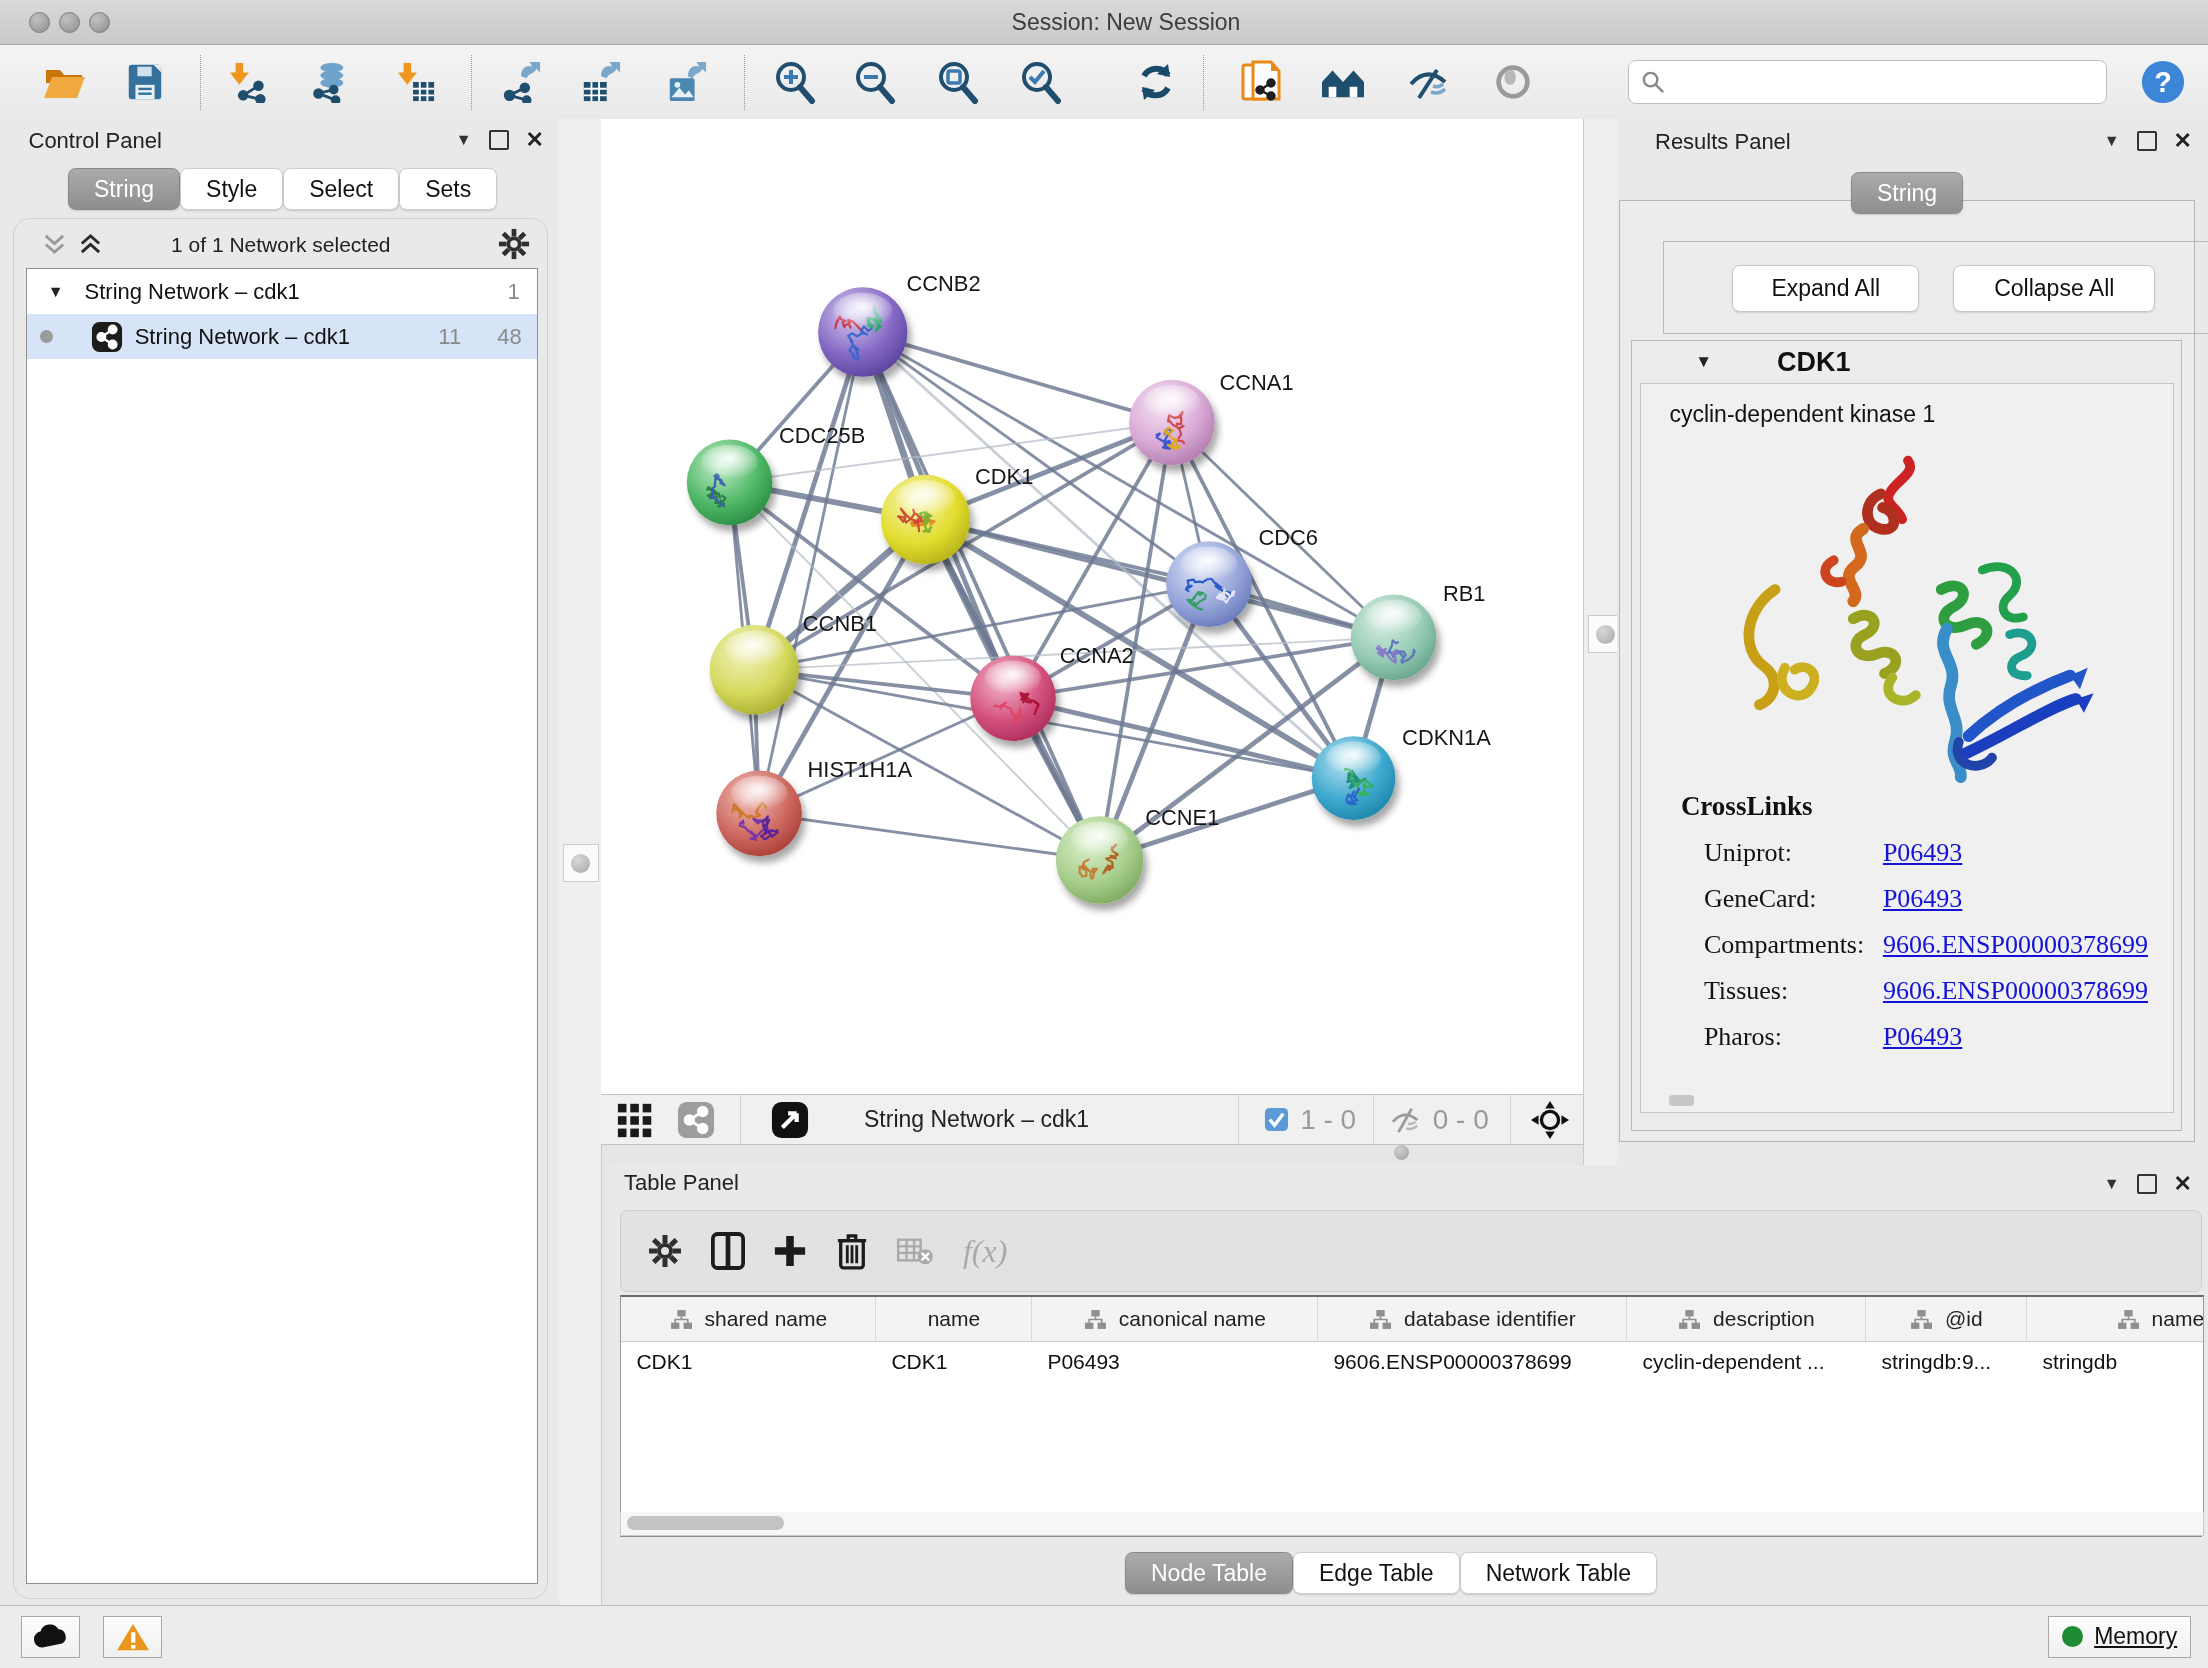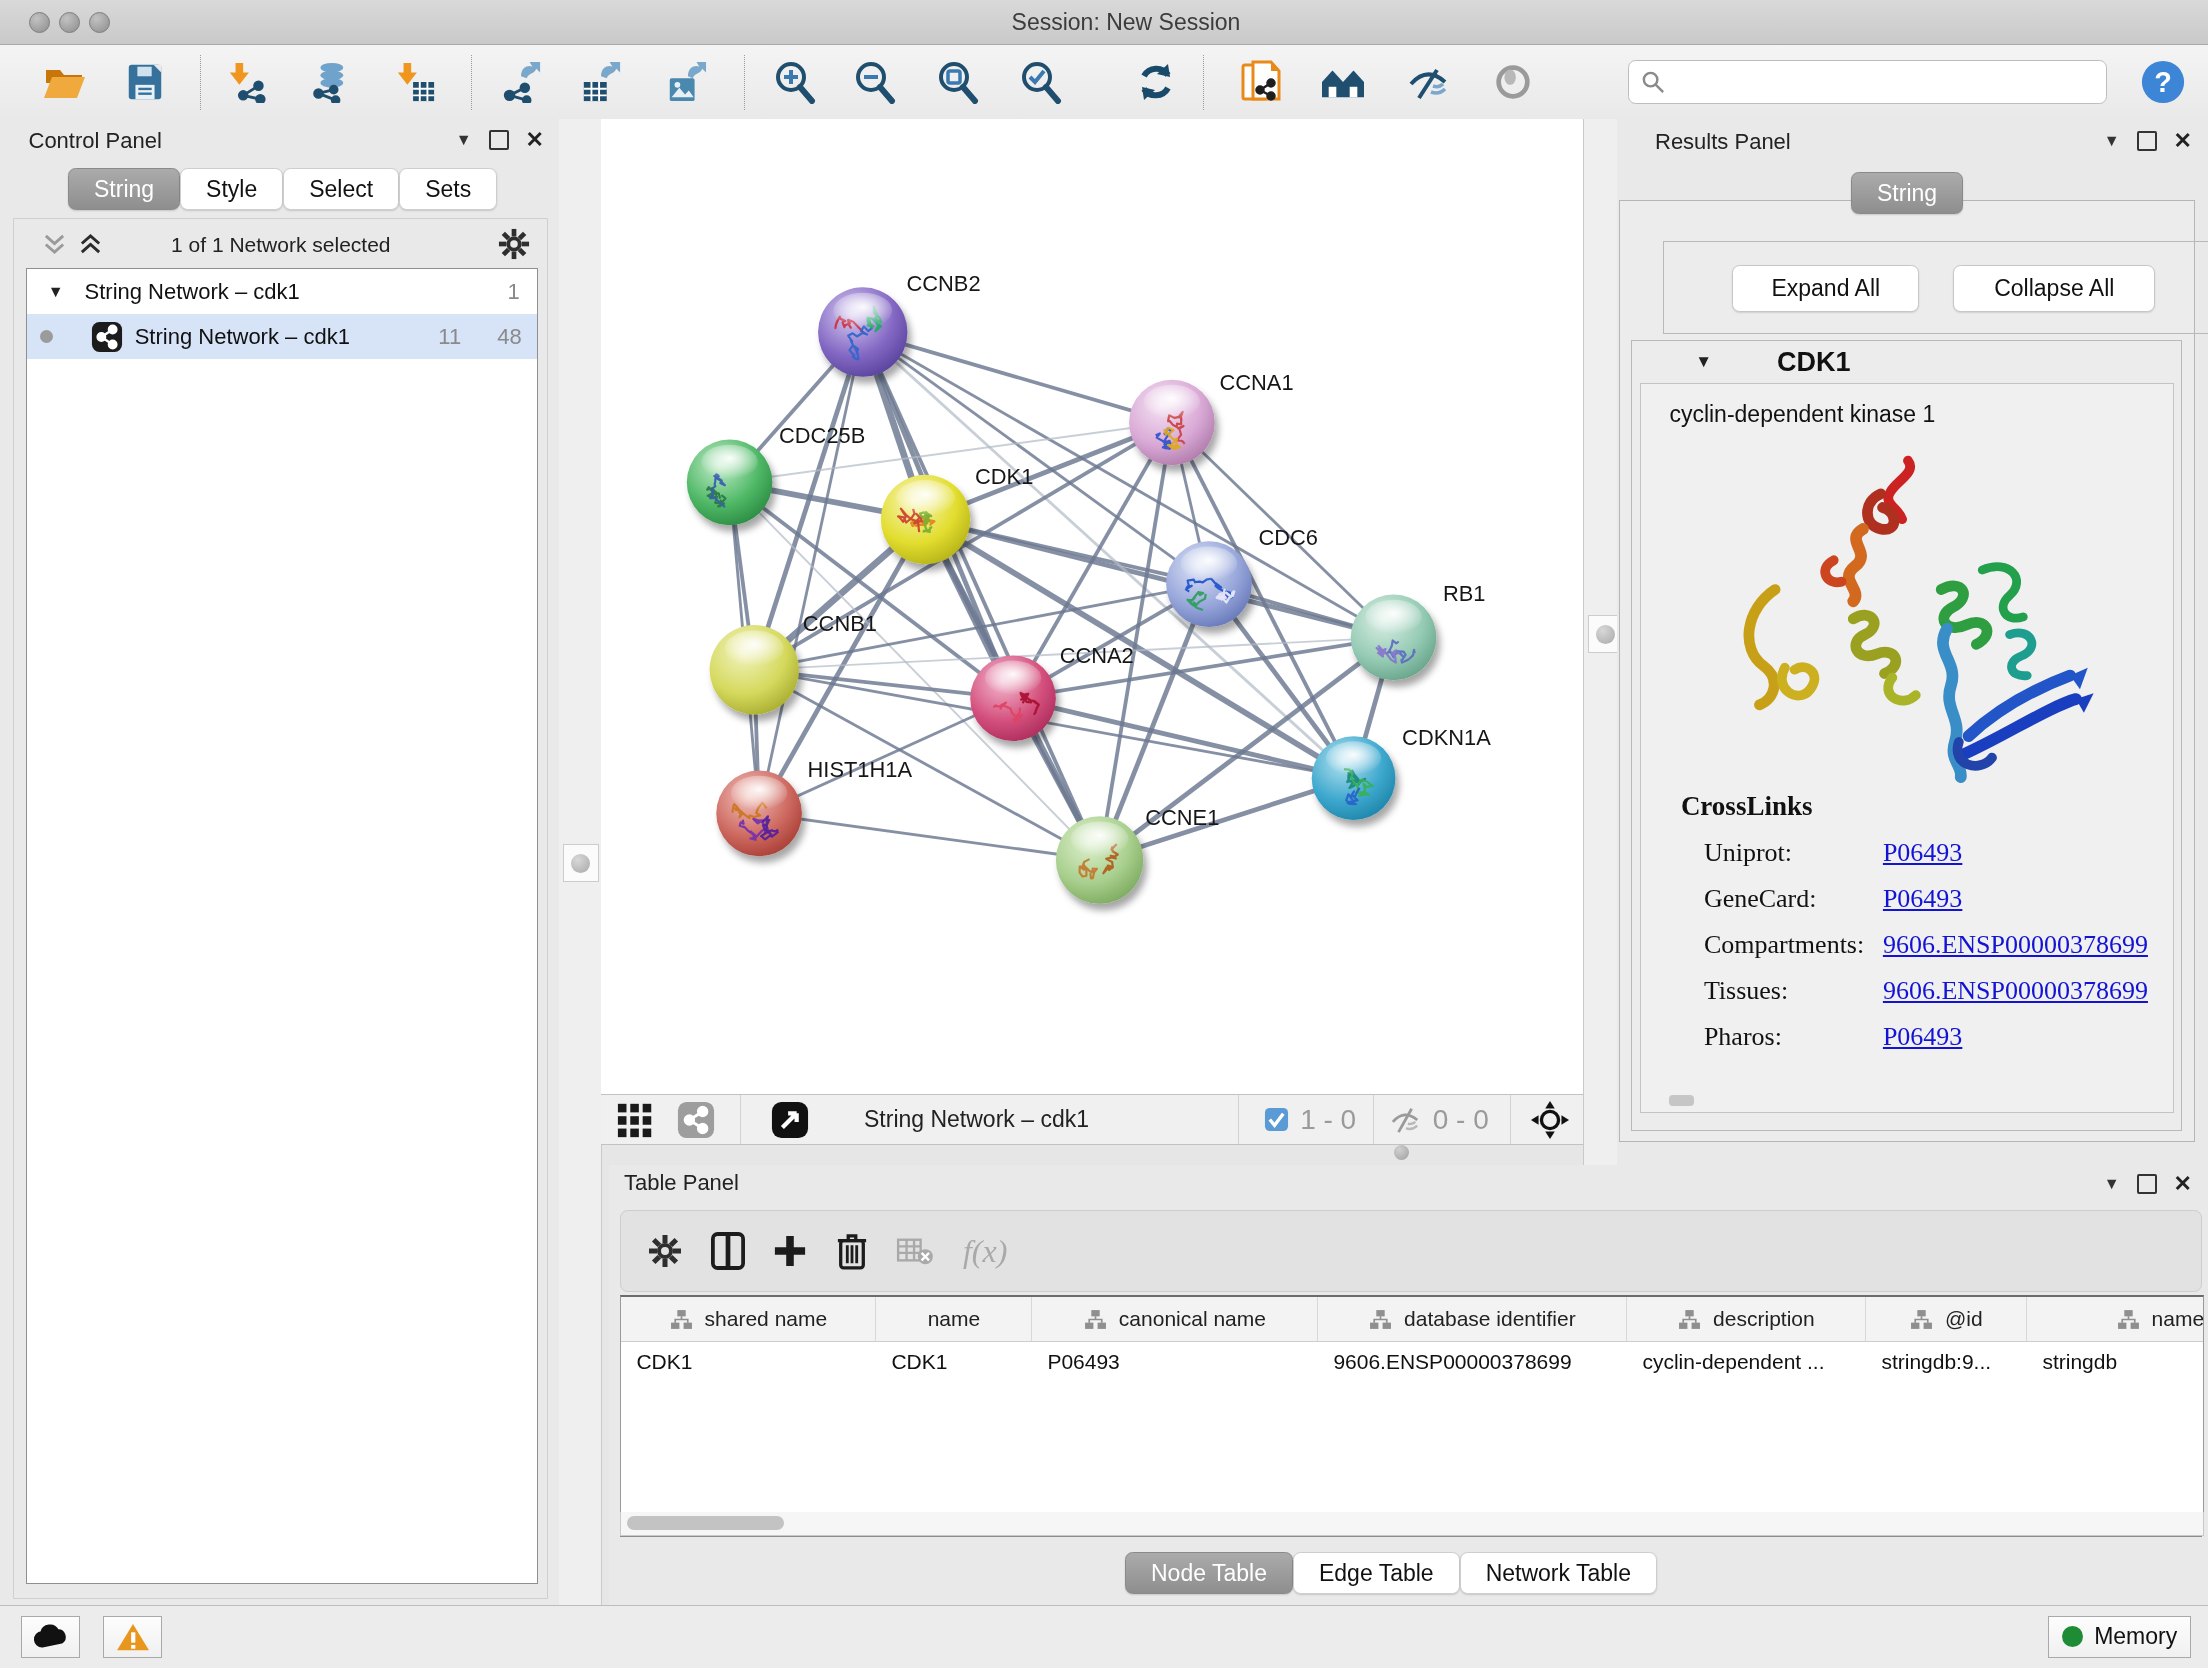--- a/index.html
+++ b/index.html
@@ -26,21 +26,21 @@
   .wb-float{width:16px;height:16px;border:2.4px solid #333;border-radius:1.9px;}
   .wb-close{font-size:22px;font-weight:bold;color:#222;}
   .tabbtn{height:40px;line-height:40px;padding:0 25px;background:#fff;border:1px solid #cdcdcd;
     font-size:23px;color:#111;border-radius:7.6px;box-shadow:0 1px 1.9px rgba(0,0,0,.15);}
   .tabbtn.sel{background:linear-gradient(#ababab,#8e8e8e);color:#fff;border-color:#8a8a8a;}
   
   #control-panel{position:absolute;left:0;top:119px;width:559px;height:1487px;background:#e9e9e9;
     border-right:1px solid #b5b5b5;}
   #cp-tabs{position:absolute;left:68px;top:49px;display:flex;}
   #cp-inner{position:absolute;left:13.3px;top:99px;width:533px;height:1379px;background:#e9e9e9;
-    border:1px solid #cfcfcf;border-radius:1px;}
+    border:1px solid #cfcfcf;border-radius:17px;}
   #cp-toolrow{position:absolute;left:9.5px;top:7.6px;width:514px;height:38px;}
   #cp-tree{position:absolute;left:11.4px;top:49px;width:510px;height:1314px;background:#fff;
     border:1px solid #8f8f8f;}
   .tree-row{position:absolute;left:0;width:100%;height:45px;display:flex;align-items:center;font-size:22px;color:#111;}
   .tree-row.sel{background:#d7e4f7;}
   .tree-count{color:#8a8a8a;}
   
   .vsplit{position:absolute;top:119px;width:42px;background:#efefef;border-right:1px solid #c9c9c9;}
   .split-btn{position:absolute;width:34px;height:36px;background:#fbfbfb;border:1px solid #cccccc;
     display:flex;align-items:center;justify-content:center;}
@@ -87,21 +87,21 @@
   .td-cell{display:flex;align-items:center;font-size:21px;color:#111;padding-left:15px;box-sizing:border-box;
     overflow:hidden;white-space:nowrap;}
   #tp-hscroll{position:absolute;left:11.4px;top:347px;width:1582px;height:23px;background:#f6f6f6;
     border:1px solid #c9c9c9;border-top:none;}
   #tp-hthumb{position:absolute;left:5.7px;top:3.8px;width:157px;height:14.3px;background:#c3c3c3;border-radius:7.6px;}
   #tp-bottomline{position:absolute;left:11.4px;top:371px;width:1582px;height:0;border-top:1.9px solid #8c8c8c;}
   #tp-tabs{position:absolute;left:516px;top:387px;display:flex;}
   
   #bottom-bar{position:absolute;left:0;top:1605px;width:2208px;height:63px;background:#ececec;border-top:1px solid #bdbdbd;}
   .bb-btn{position:absolute;top:9.5px;height:40px;background:linear-gradient(#fdfdfd,#f0f0f0);
-    border:1.9px solid #a9a9a9;display:flex;align-items:center;justify-content:center;}
+    border:1.9px solid #a9a9a9;display:flex;align-items:center;justify-content:center;text-decoration:underline;}
   #memory-btn{left:2048px;width:141px;gap:11.4px;font-size:23px;color:#111;}
   .mem-dot{width:21px;height:21px;border-radius:50%;background:#1e8c34;}
   svg{display:block;}
   text{font-family:"Liberation Sans",sans-serif;}
 </style>
 </head>
 <body>
 
 <div id="app">
 

